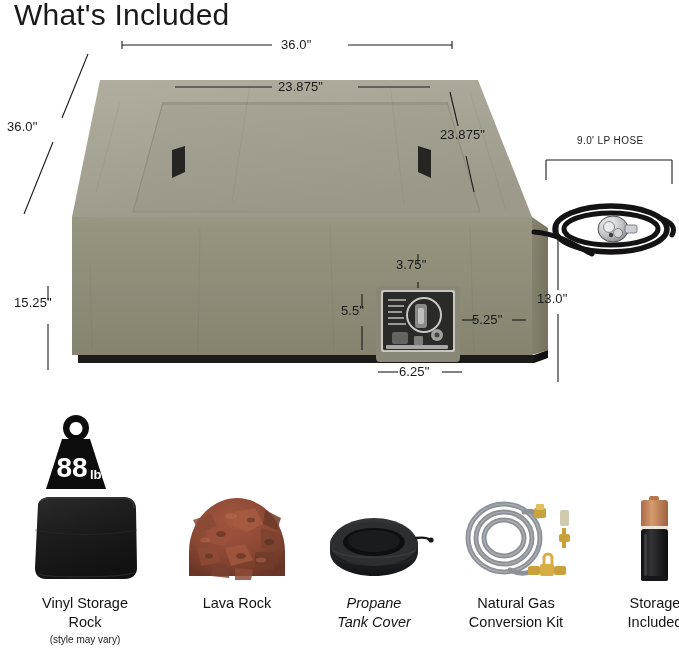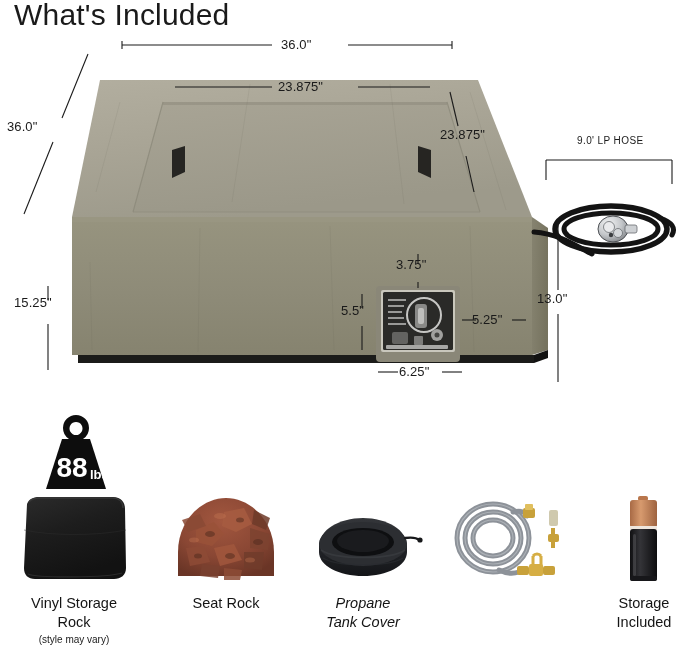--- a/index.html
+++ b/index.html
@@ -47,21 +47,21 @@
   
   #weight-badge {
     position: absolute;
     left: 33px; top: 411px;
     width: 86px; height: 82px;
   }
 
   
   #accessories {
     position: absolute;
-    left: 0; top: 490px;
+    left: 11px; top: 490px;
     width: 655px; height: 175px;
   }
   .acc-cell {
     position: absolute;
     top: 0;
     width: 136px; height: 175px;
   }
   .acc-art {
     position: relative;
     width: 136px; height: 100px;
@@ -317,21 +317,21 @@
           <ellipse cx="72" cy="66" rx="5" ry="3"></ellipse>
         </g>
         <g opacity="0.35" fill="#c87a55">
           <ellipse cx="62" cy="26" rx="6" ry="3"></ellipse>
           <ellipse cx="36" cy="50" rx="5" ry="2.5"></ellipse>
           <ellipse cx="92" cy="70" rx="5" ry="2.5"></ellipse>
         </g>
       </svg>
     </div>
     <div class="acc-caption">
-      <span>Seat Rock</span>
+      <span>Lava Rock</span>
     </div>
   </div>
 
   <div class="acc-cell" style="left:295px;font-style:italic;">
     <div class="acc-art">
       <svg width="136" height="100" viewBox="0 0 136 100">
         <defs>
           <linearGradient id="seatG" x1="0" y1="0" x2="0" y2="1">
             <stop offset="0%" stop-color="#34363a"></stop>
             <stop offset="55%" stop-color="#212327"></stop>
@@ -377,20 +377,24 @@
           <rect x="80" y="76" width="12" height="9" rx="2" fill="#c8a13a"></rect>
           <rect x="92" y="74" width="14" height="12" rx="2" fill="#d6ae44"></rect>
           <path d="M96,66 L96,76 M104,66 L104,76" stroke="#d6ae44" stroke-width="3"></path>
           <path d="M96,66 a5,5 0 0 1 8,0" fill="none" stroke="#d6ae44" stroke-width="3"></path>
           <rect x="106" y="76" width="12" height="9" rx="2" fill="#c8a13a"></rect>
           <rect x="112" y="20" width="9" height="16" rx="2" fill="#cfc9ae"></rect>
           <rect x="111" y="44" width="11" height="8" rx="2" fill="#c8a13a"></rect>
           <path d="M116,38 L116,44 M116,52 L116,58" stroke="#c8a13a" stroke-width="4"></path>
         </g>
       </svg>
+    </div>
+    <div class="acc-caption">
+      <span>Natural Gas</span><br>
+      <span>Conversion Kit</span>
     </div>
   </div>
 
   <div class="acc-cell" style="left:576px;">
     <div class="acc-art">
       <svg width="136" height="100" viewBox="0 0 136 100">
         <defs>
           <linearGradient id="batTop" x1="0" y1="0" x2="1" y2="0">
             <stop offset="0%" stop-color="#a86a45"></stop>
             <stop offset="40%" stop-color="#d79a6e"></stop>

